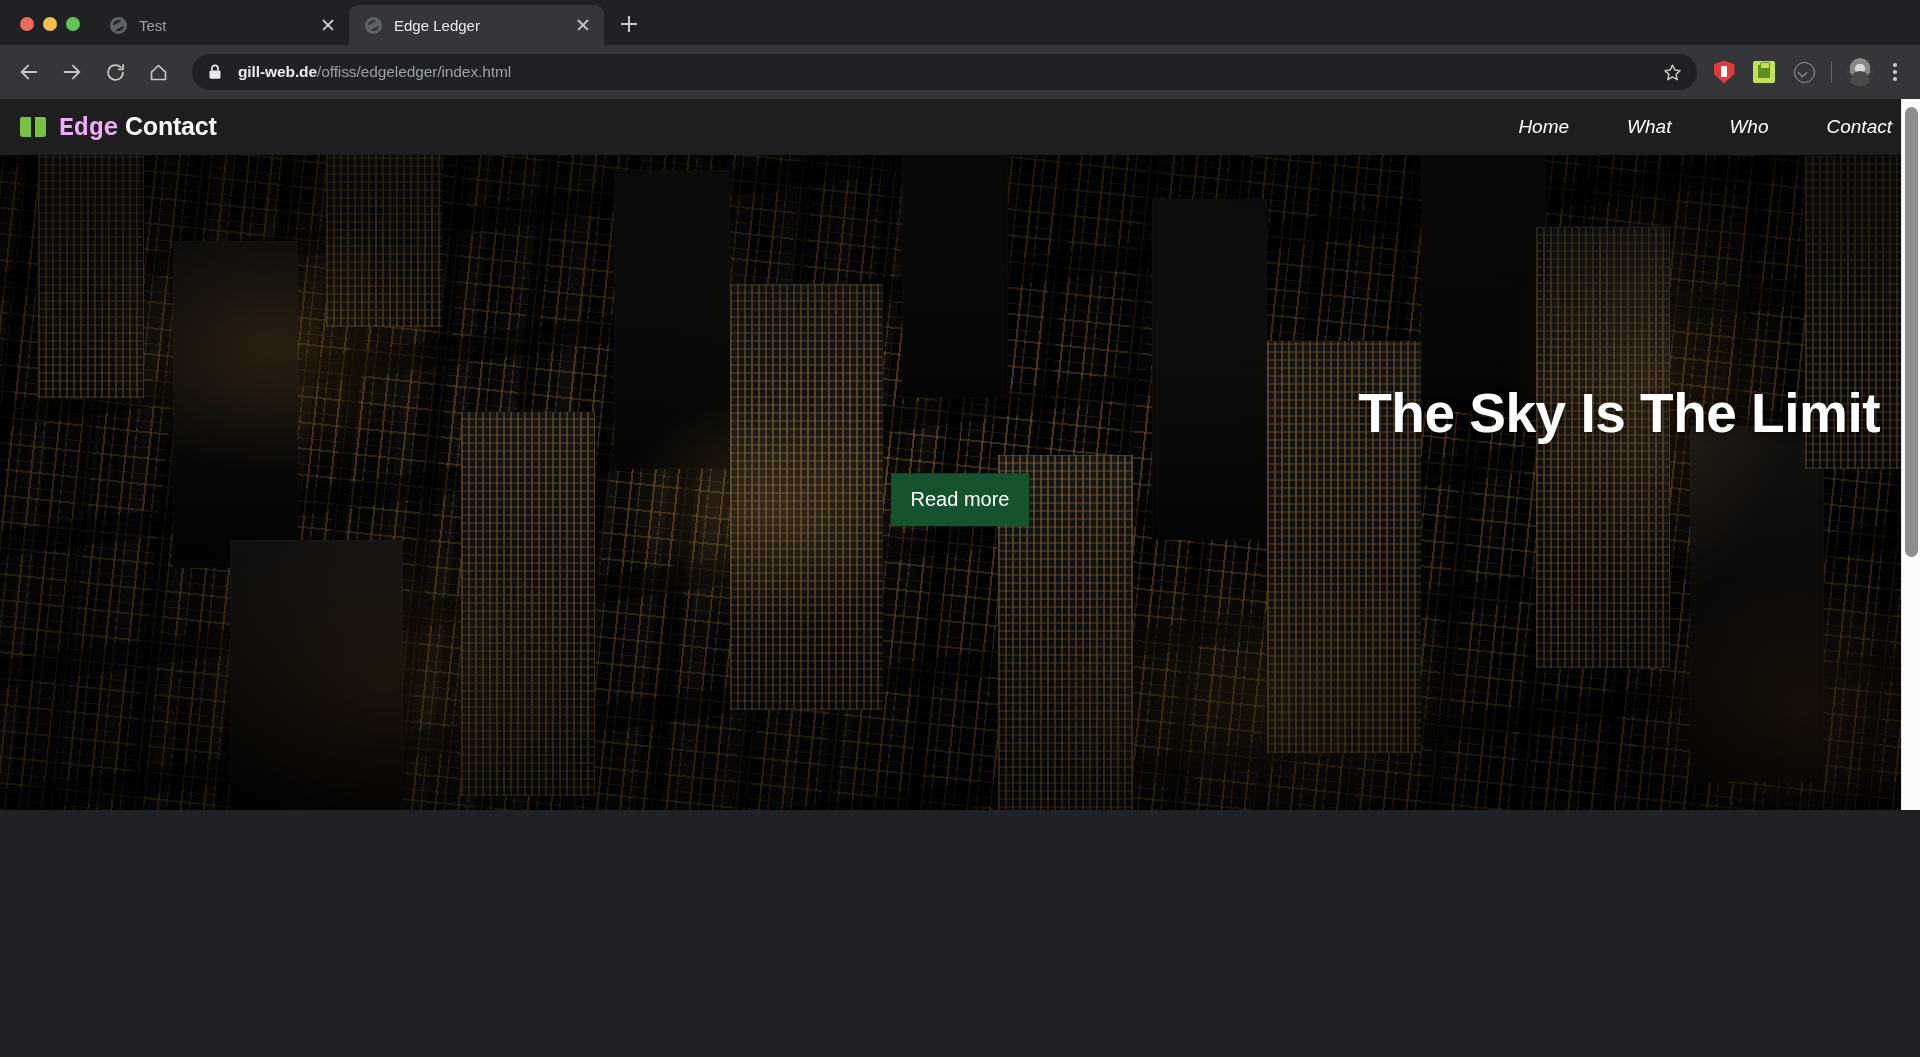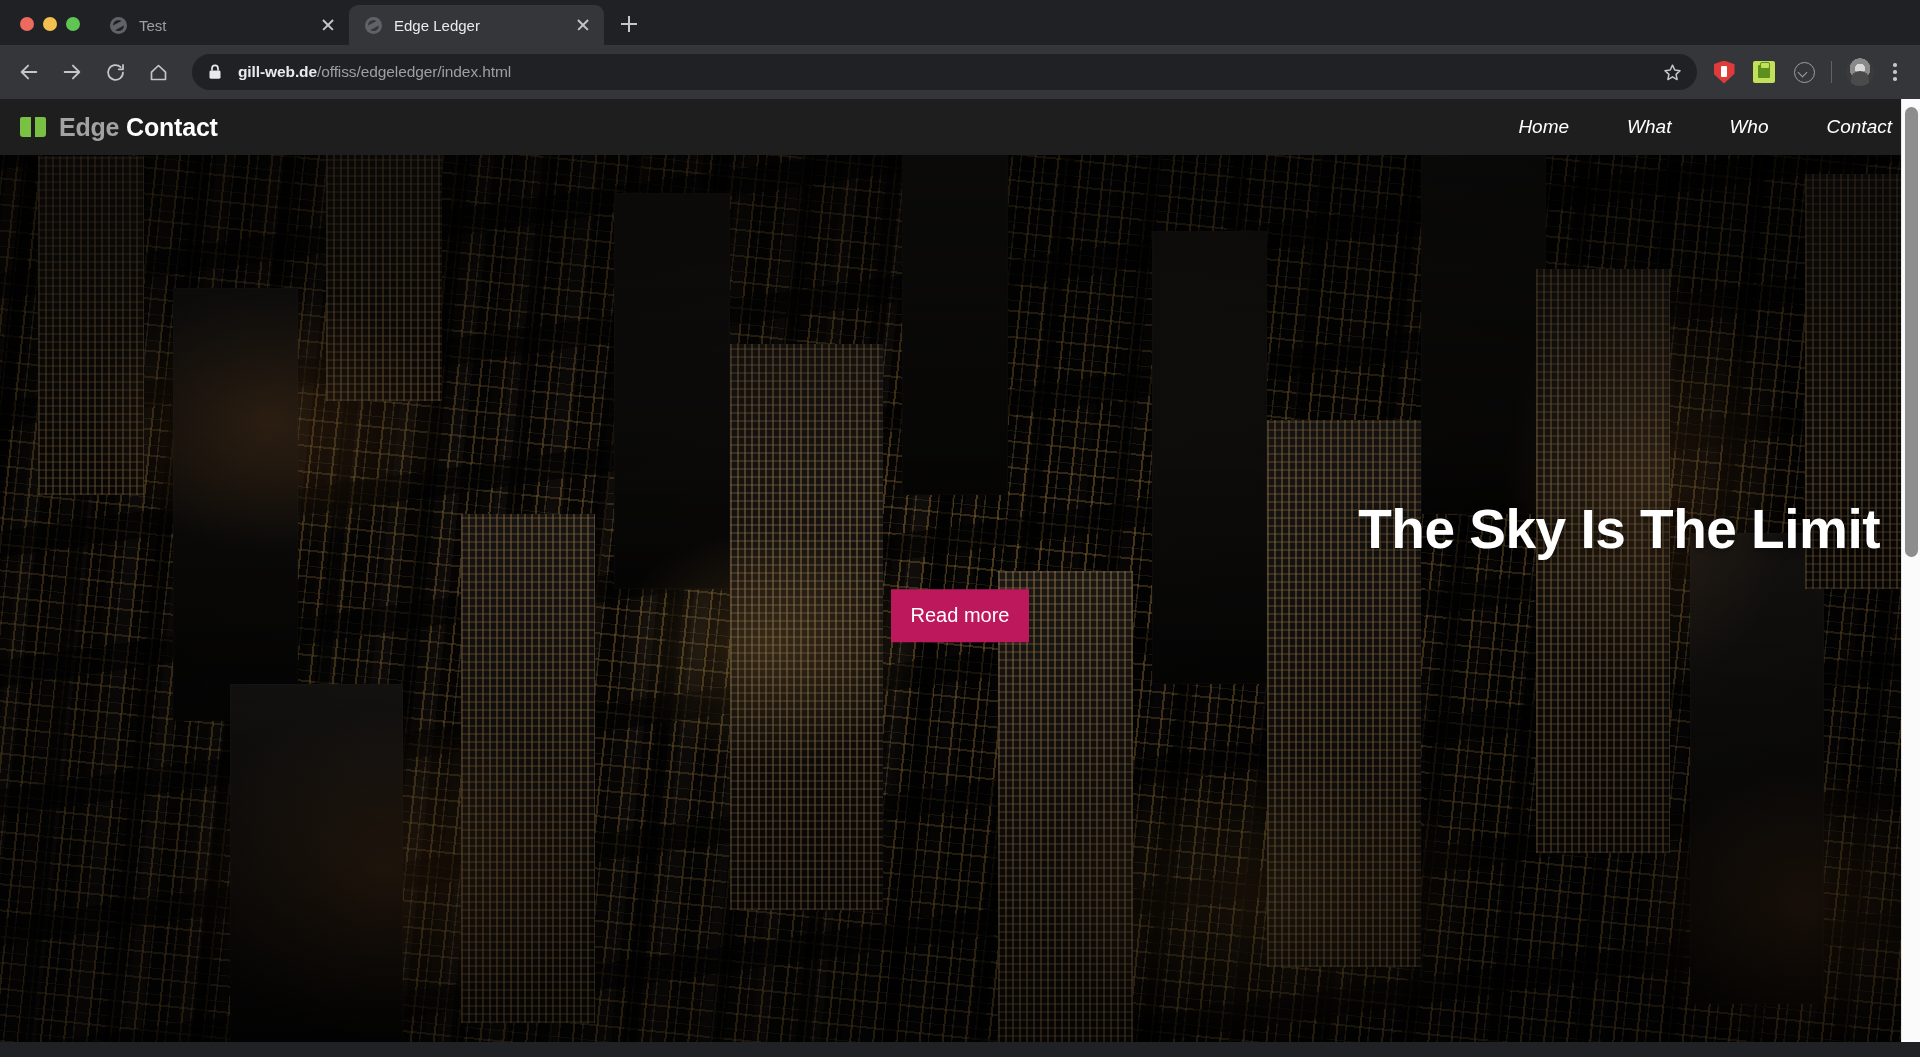--- a/index.html
+++ b/index.html
@@ -4,21 +4,21 @@
 <style>
   * { box-sizing: border-box; margin: 0; padding: 0; }
   html, body {
     width: 1920px; height: 1057px;
     overflow: hidden;
     background: #202124;
     font-family: "Liberation Sans", sans-serif;
   }
 
   
-  #browser-window { width: 1920px; height: 1042px; position: relative; display: flex; flex-direction: column; }
+  #browser-window { width: 1920px; height: 810px; position: relative; display: flex; flex-direction: column; }
 
   #tab-strip {
     height: 45px;
     background: #202124;
     display: flex;
     align-items: flex-end;
     padding-left: 10px;
     flex: 0 0 45px;
     position: relative;
   }
@@ -202,21 +202,21 @@
   #book-icon .pg {
     position: absolute; top: 3px; width: 11px; height: 20px;
     background: #7ac043; border-radius: 2px;
   }
   #book-icon .pg.left  { left: 0; border-radius: 2px 0 0 3px; }
   #book-icon .pg.right { right: 0; border-radius: 0 2px 3px 0; }
   #book-icon .spine {
     position: absolute; left: 11px; top: 5px; width: 4px; height: 16px; background: #1e1e1e;
   }
   #brand-text { font-size: 25px; font-weight: bold; letter-spacing: -0.2px; white-space: nowrap; }
-  #brand-text .b1 { color: #a3a3a3; }
+  #brand-text .b1 { color: #f0abfc; font-family: Liberation Mono, monospace; }
   #brand-text .b2 { color: #ffffff; }
   #site-nav { display: flex; align-items: center; gap: 58px; font-style: italic; }
   .nav-link {
     color: #ffffff; font-size: 19px; text-decoration: none; white-space: nowrap;
   }
 
   
   #hero {
     position: absolute; top: 0; left: 0; right: 0; bottom: 0;
     overflow: hidden;
@@ -302,21 +302,21 @@
   }
   #hero-subtitle {
     color: #f2f2f2;
     font-size: 22px;
     font-weight: normal;
     text-shadow: 0 1px 7px rgba(0,0,0,.6);
     margin-bottom: 32px;
   }
   #read-more-button {
     display: inline-block;
-    background: #be185d;
+    background: #14532d;
     color: #ffffff;
     font-size: 20px;
     padding: 15px 20px;
     border: none;
     text-decoration: none;
     font-family: "Liberation Sans", sans-serif;
     cursor: pointer;
   }
 
   

